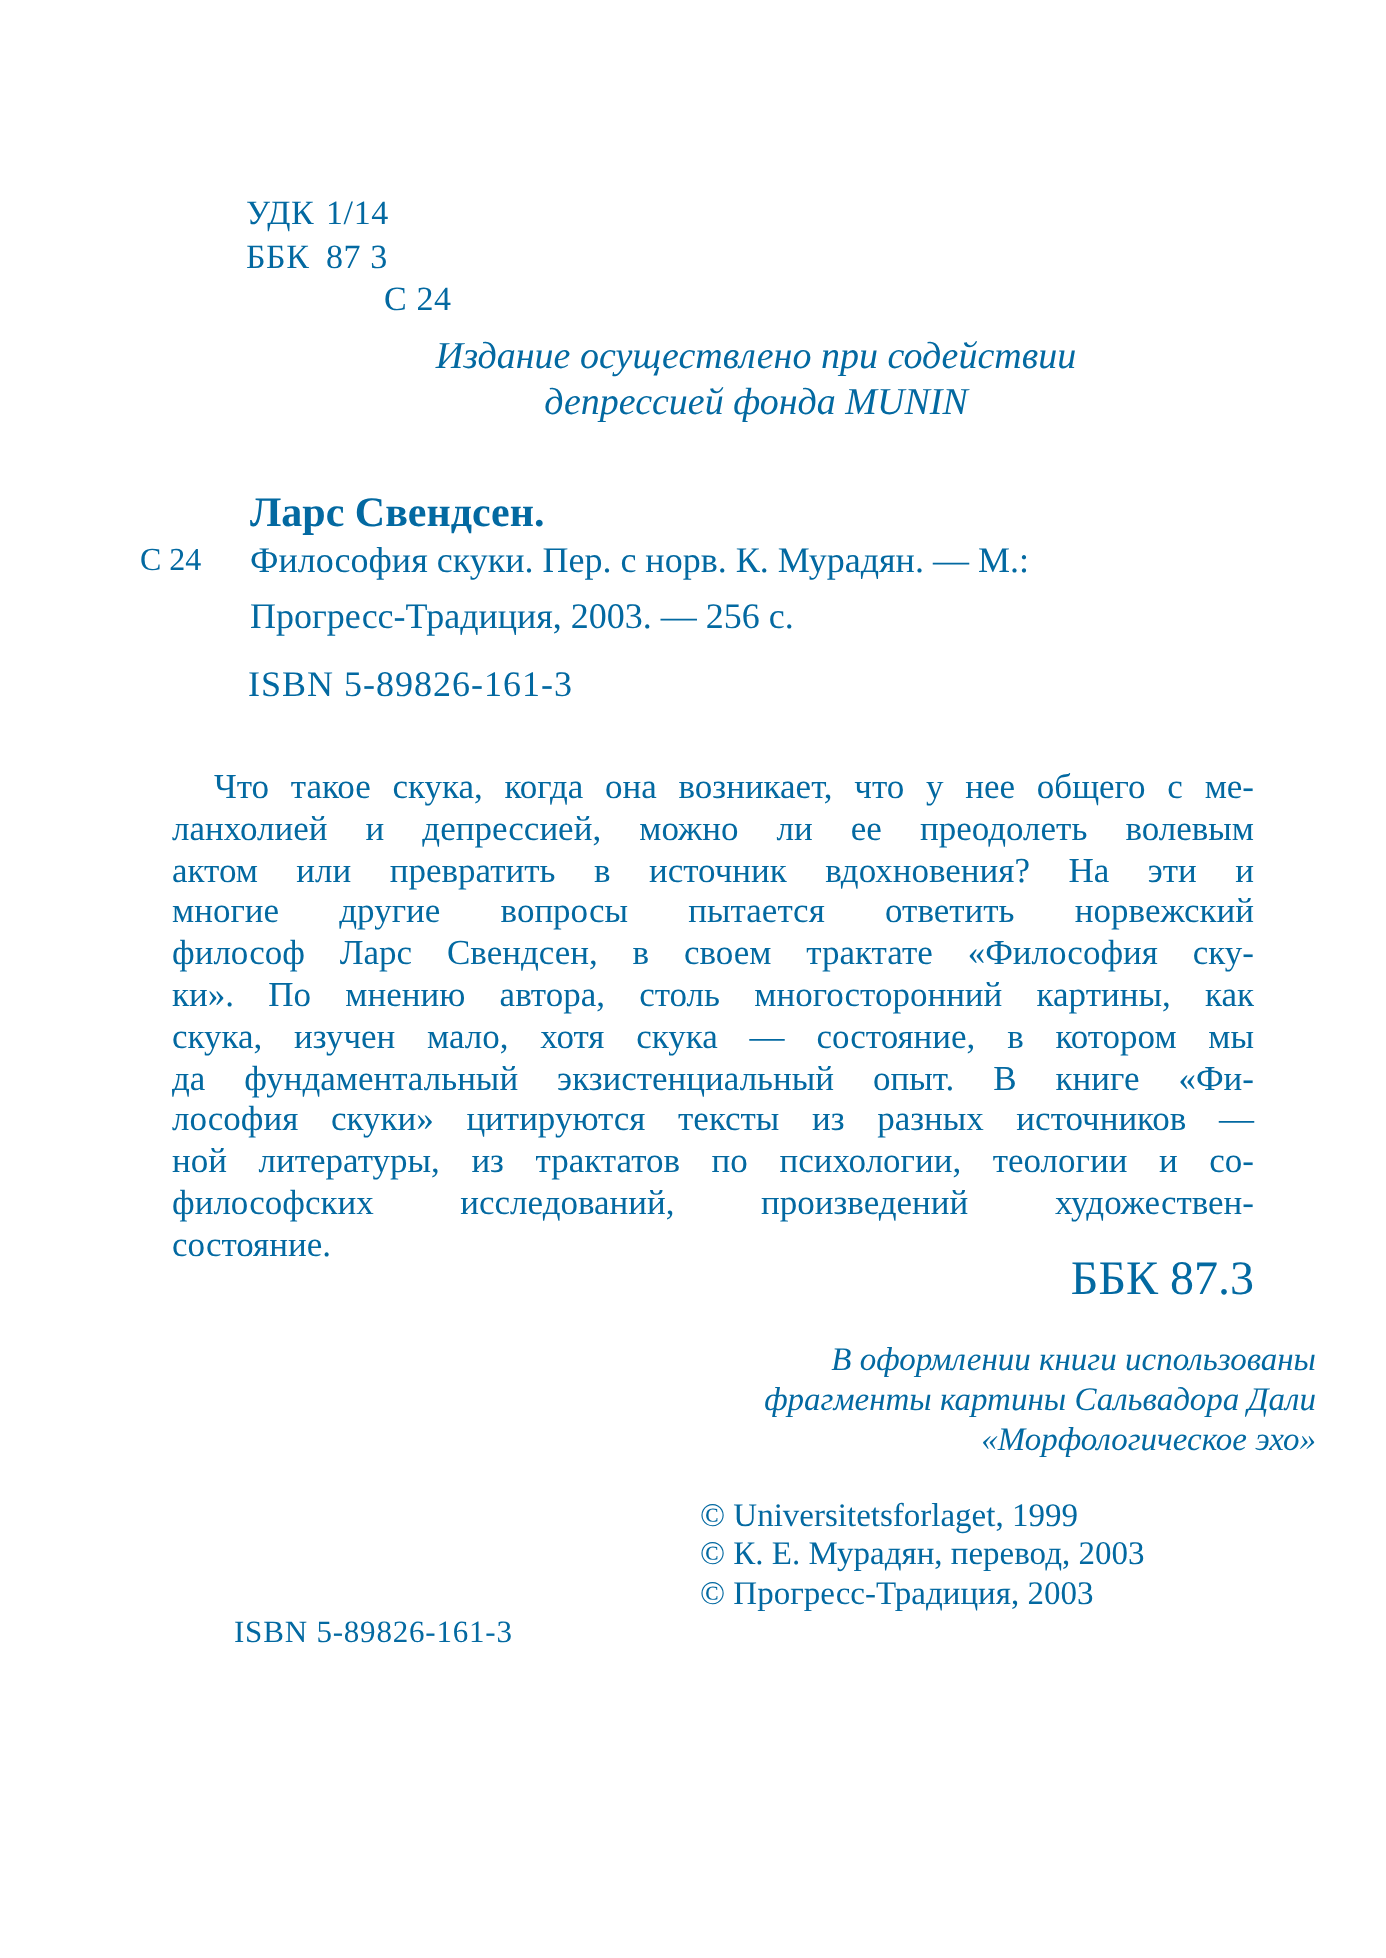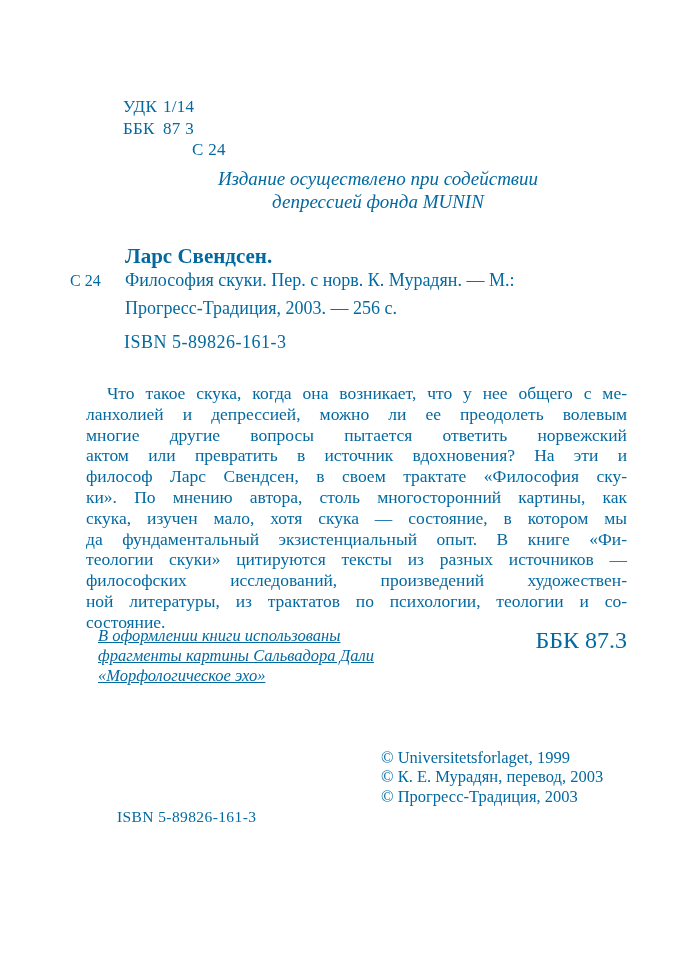--- a/index.html
+++ b/index.html
@@ -39,27 +39,27 @@
     text-align: justify;
     text-align-last: justify;
     -moz-text-align-last: justify;
   }
   .annotation .ln:first-child { text-indent: 21px; }
   .annotation .ln:last-child { text-align-last: left; -moz-text-align-last: left; }
 
   .bbk-footer { left: 86px; top: 627px; width: 541px; text-align: right; font-size: 24px; }
 
   
-  .credit { left: 98px; top: 626px; width: 560px; text-align: left;
-            font-style: italic; font-size: 16.5px; line-height: 19.8px; text-decoration: underline; }
+  .credit { left: 98px; top: 670px; width: 560px; text-align: right;
+            font-style: italic; font-size: 16.5px; line-height: 19.8px; }
   .credit div { white-space: nowrap; }
 
   
   .copyrights { left: 350px; top: 748px; font-size: 16.5px; line-height: 19.3px; }
-  .copyrights div { white-space: nowrap; margin-left: 31px; }
+  .copyrights div { white-space: nowrap; }
 
   .isbn-bottom { left: 117px; top: 808px; font-size: 15.5px; letter-spacing: 0.4px; white-space: nowrap; }
 </style>
 </head>
 <body>
 
 <div class="page">
 
   <div class="blk class-block">
     <div>
@@ -83,29 +83,29 @@
   <div class="blk catalog">
       <div>Философия скуки. Пер. с норв. К. Мурадян. — М.:</div>
       <div>Прогресс-Традиция, 2003. — 256 с.</div>
     </div>
 
   <div class="blk isbn-top">ISBN 5-89826-161-3</div>
 
   <div class="blk annotation">
       <div class="ln">Что такое скука, когда она возникает, что у нее общего с ме-</div>
       <div class="ln">ланхолией и депрессией, можно ли ее преодолеть волевым</div>
+      <div class="ln">актом или превратить в источник вдохновения? На эти и</div>
       <div class="ln">многие другие вопросы пытается ответить норвежский</div>
-      <div class="ln">актом или превратить в источник вдохновения? На эти и</div>
       <div class="ln">философ Ларс Свендсен, в своем трактате «Философия ску-</div>
       <div class="ln">ки». По мнению автора, столь многосторонний картины, как</div>
       <div class="ln">скука, изучен мало, хотя скука — состояние, в котором мы</div>
       <div class="ln">да фундаментальный экзистенциальный опыт. В книге «Фи-</div>
-      <div class="ln">теологии скуки» цитируются тексты из разных источников —</div>
+      <div class="ln">лософия скуки» цитируются тексты из разных источников —</div>
+      <div class="ln">ной литературы, из трактатов по психологии, теологии и со-</div>
       <div class="ln">философских исследований, произведений художествен-</div>
-      <div class="ln">ной литературы, из трактатов по психологии, теологии и со-</div>
       <div class="ln">состояние.</div>
     </div>
 
   <div class="blk bbk-footer">ББК 87.3</div>
 
   <div class="blk credit">
       <div>В оформлении книги использованы</div>
       <div>фрагменты картины Сальвадора Дали</div>
       <div>«Морфологическое эхо»</div>
     </div>

